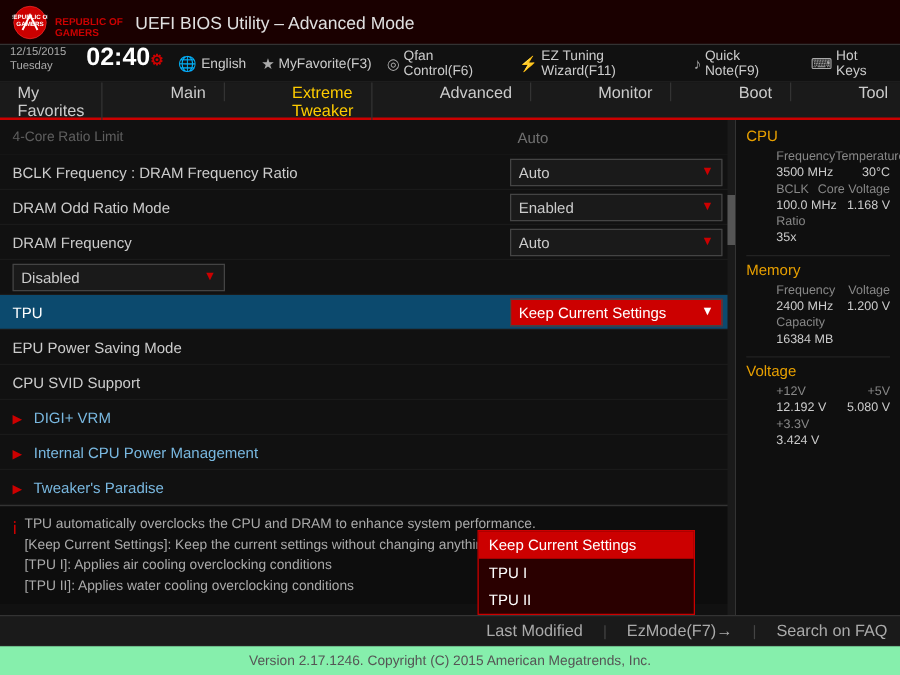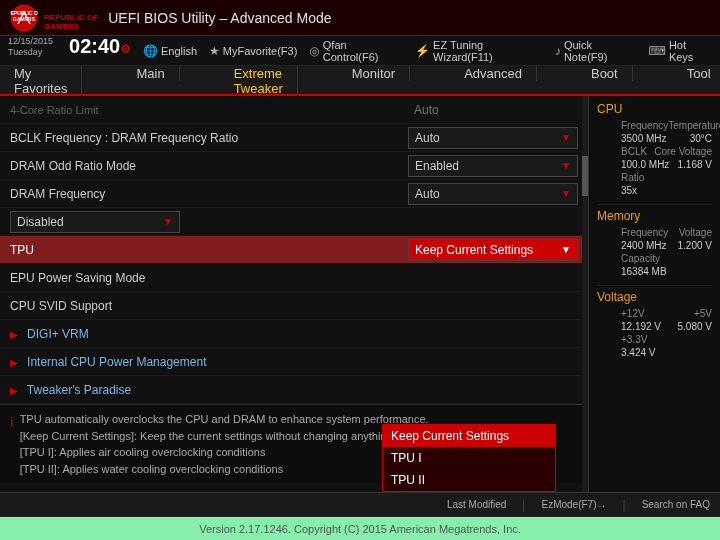--- a/index.html
+++ b/index.html
@@ -118,21 +118,21 @@
       display: flex;
       align-items: center;
       min-height: 28px;
       border-bottom: 1px solid #1a1a1a;
       padding: 0 10px;
     }
     .setting-row.disabled-row {
       opacity: 0.5;
     }
     .setting-row.highlight-row {
-      background: #7f1d1d;
+      background: #0c4a6e;
     }
     .setting-label {
       flex: 1;
       color: #ccc;
       font-size: 12px;
       padding: 4px 0;
     }
     .setting-label.section-header {
       color: #aaa;
       font-size: 11px;
@@ -255,21 +255,21 @@
       height: 24px;
       display: flex;
       align-items: center;
       justify-content: flex-end;
       padding: 0 10px;
       border-top: 1px solid #333;
       gap: 16px;
     }
     .footer-item {
       color: #aaa;
-      font-size: 10px;
+      font-size: 13px;
       cursor: pointer;
       display: flex;
       align-items: center;
       gap: 4px;
     }
     .footer-divider {
       color: #444;
     }
 
     
@@ -355,22 +355,22 @@
   <div class="info-item">
     <span class="icon-sym">⌨</span>
     <span>Hot Keys</span>
   </div>
 </div>
 
 <div class="nav-bar">
   <div class="nav-item">My Favorites</div>
   <div class="nav-item">Main</div>
   <div class="nav-item active">Extreme Tweaker</div>
+  <div class="nav-item">Advanced</div>
   <div class="nav-item">Monitor</div>
-  <div class="nav-item">Advanced</div>
   <div class="nav-item">Boot</div>
   <div class="nav-item">Tool</div>
   <div class="nav-item">Exit</div>
   <div style="flex:1; background:#0f0f0f; border-bottom:none;"></div>
   <div class="nav-item" style="background:#1a1a1a;color:#cc3333;font-weight:bold;min-width:132px;justify-content:center;border-left:1px solid #333;margin-top:39px;">Hardware Monitor</div>
 </div>
 
 <div class="main-layout">
 
   <div class="content-area">

